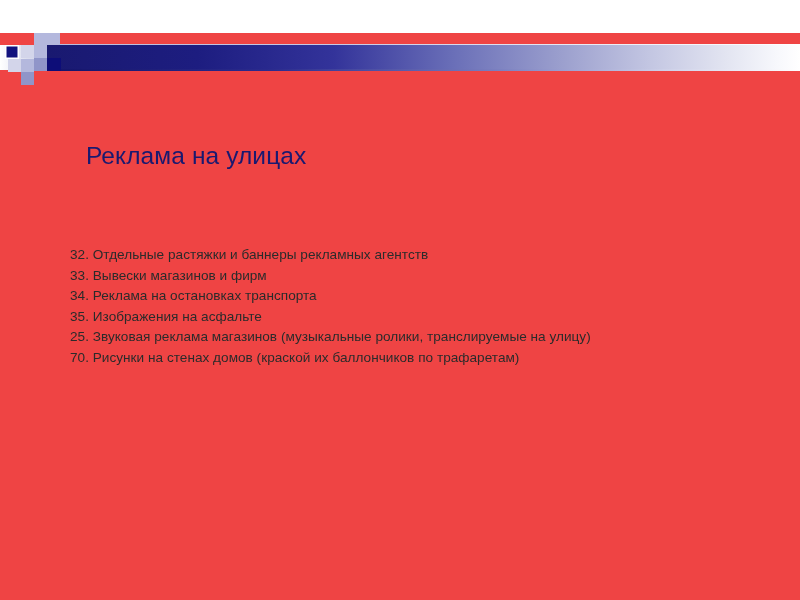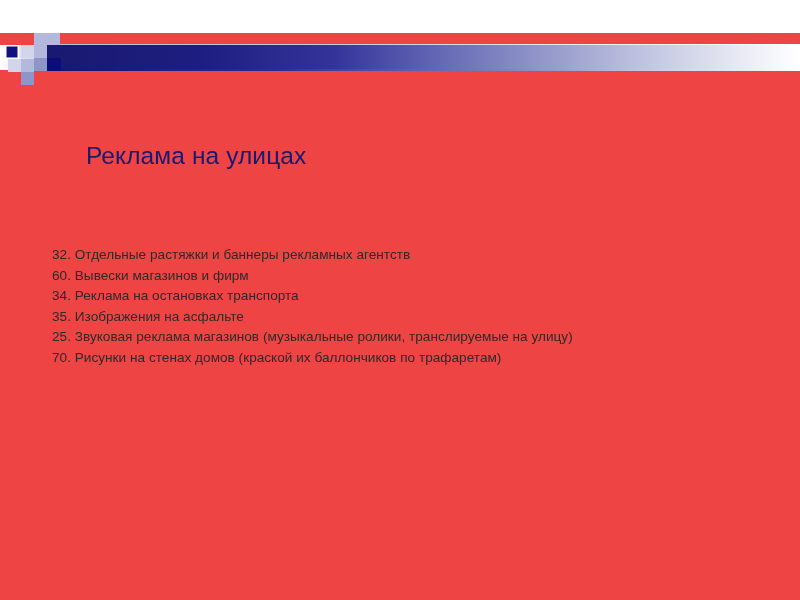--- a/index.html
+++ b/index.html
@@ -114,21 +114,21 @@
     line-height: 30px;
     font-weight: normal;
     color: #191970;
     letter-spacing: 0.1px;
     white-space: nowrap;
   }
 
   
   #body-list {
     position: absolute;
-    left: 52px;
+    left: 70px;
     top: 212px;
     width: 710px;
   }
   .body-line {
     font-size: 13.6px;
     line-height: 20.6px;
     color: #2b2b2b;
     white-space: nowrap;
     letter-spacing: 0.02px;
   }
@@ -161,20 +161,20 @@
     <div class="sq sq-mid" style="left:21px; top:39px; width:13px; height:13px;"></div>
 
     <div class="sq sq-dark" style="left:47px; top:25px; width:14px; height:13px;"></div>
 
   </div>
 
   <div id="slide-title">Реклама на улицах</div>
 
   <div id="body-list">
     <div class="body-line">32. Отдельные растяжки и баннеры рекламных агентств</div>
-    <div class="body-line">60. Вывески магазинов и фирм</div>
+    <div class="body-line">33. Вывески магазинов и фирм</div>
     <div class="body-line">34. Реклама на остановках транспорта</div>
     <div class="body-line">35. Изображения на асфальте</div>
     <div class="body-line">25. Звуковая реклама магазинов (музыкальные ролики, транслируемые на улицу)</div>
     <div class="body-line">70. Рисунки на стенах домов (краской их баллончиков по трафаретам)</div>
   </div>
 
 </div>
 
 </body></html>

